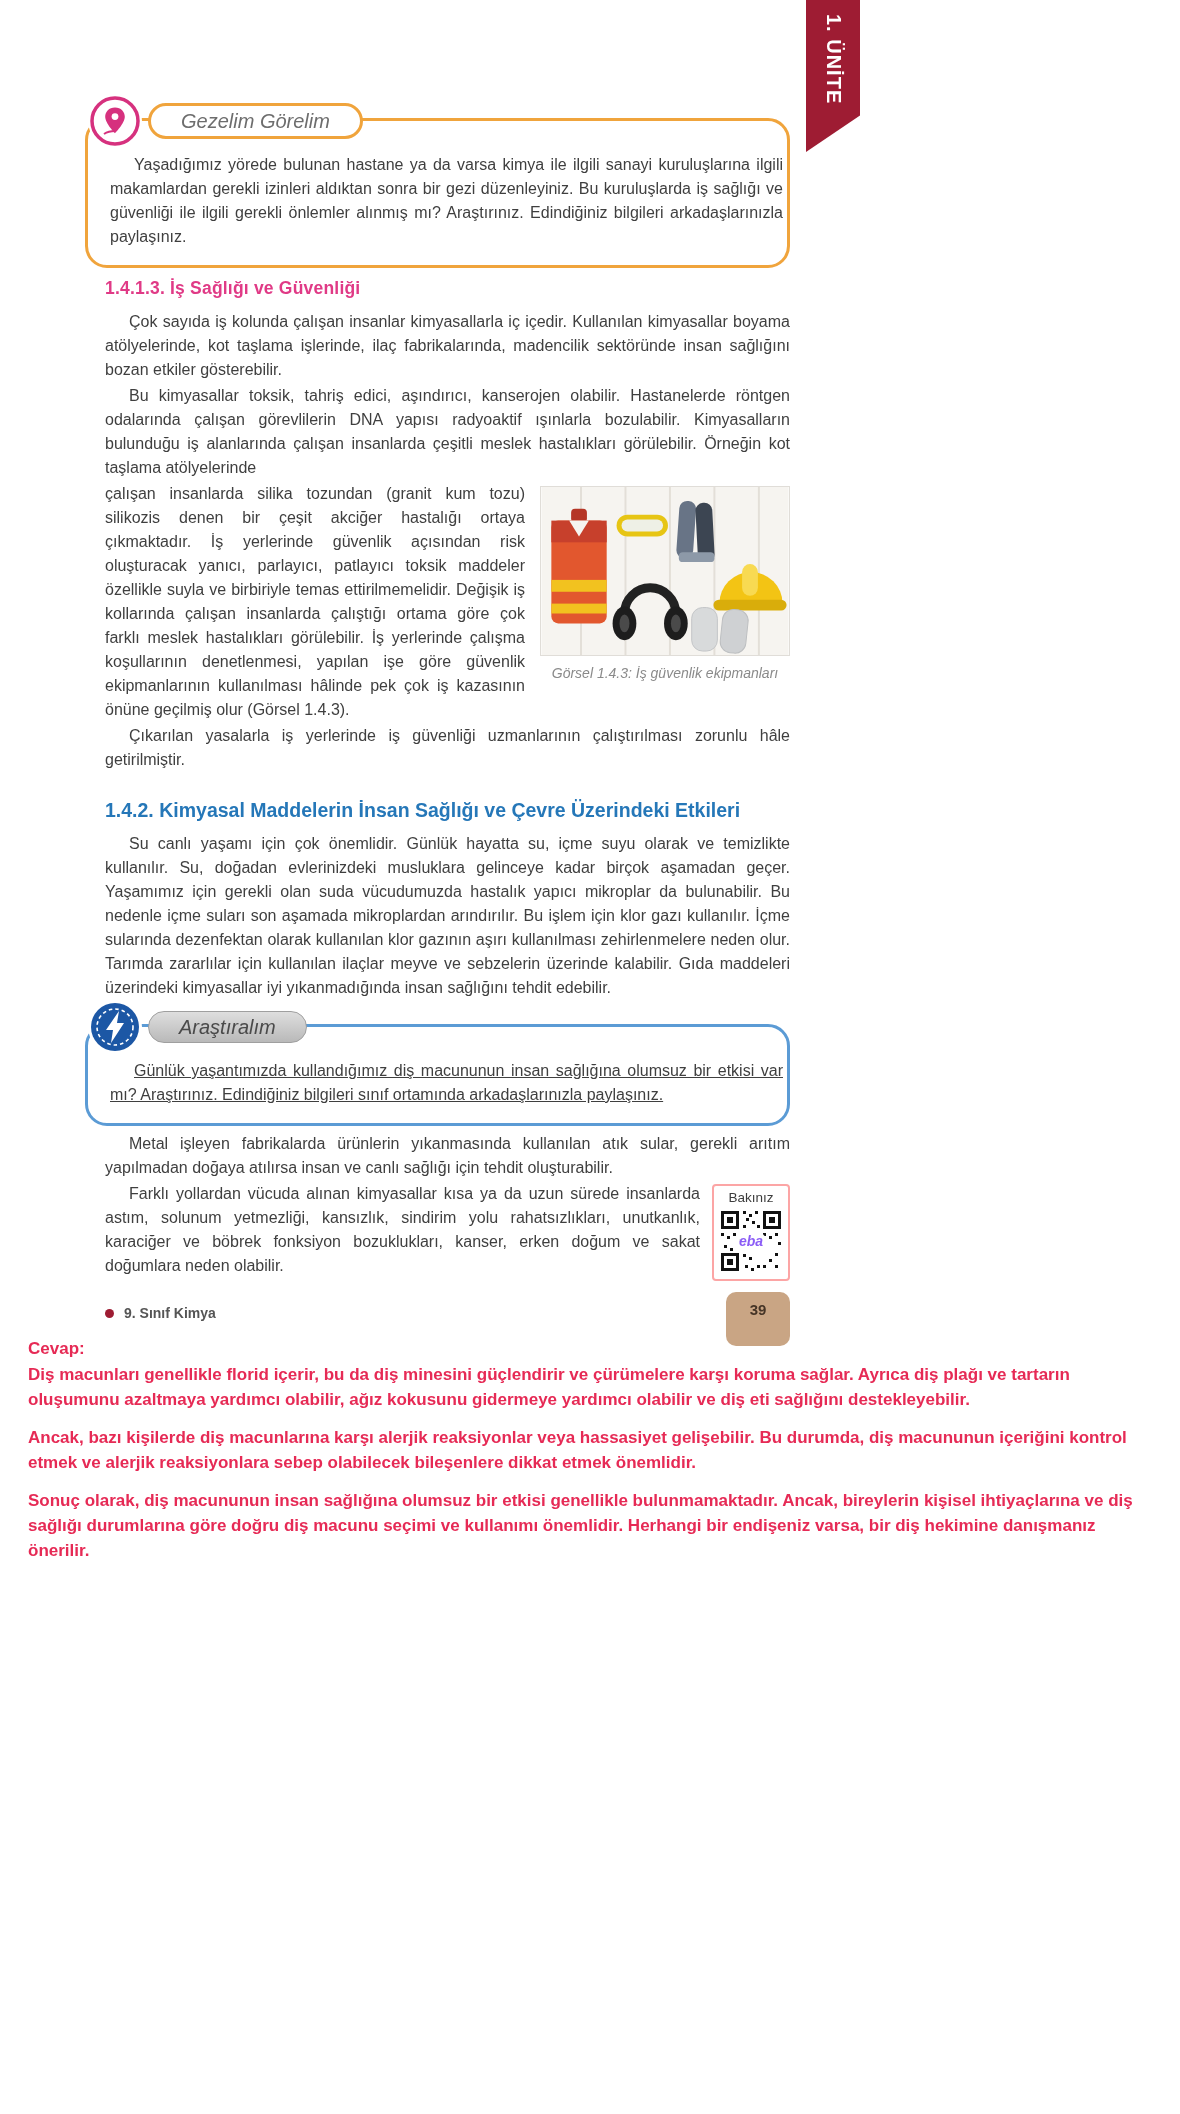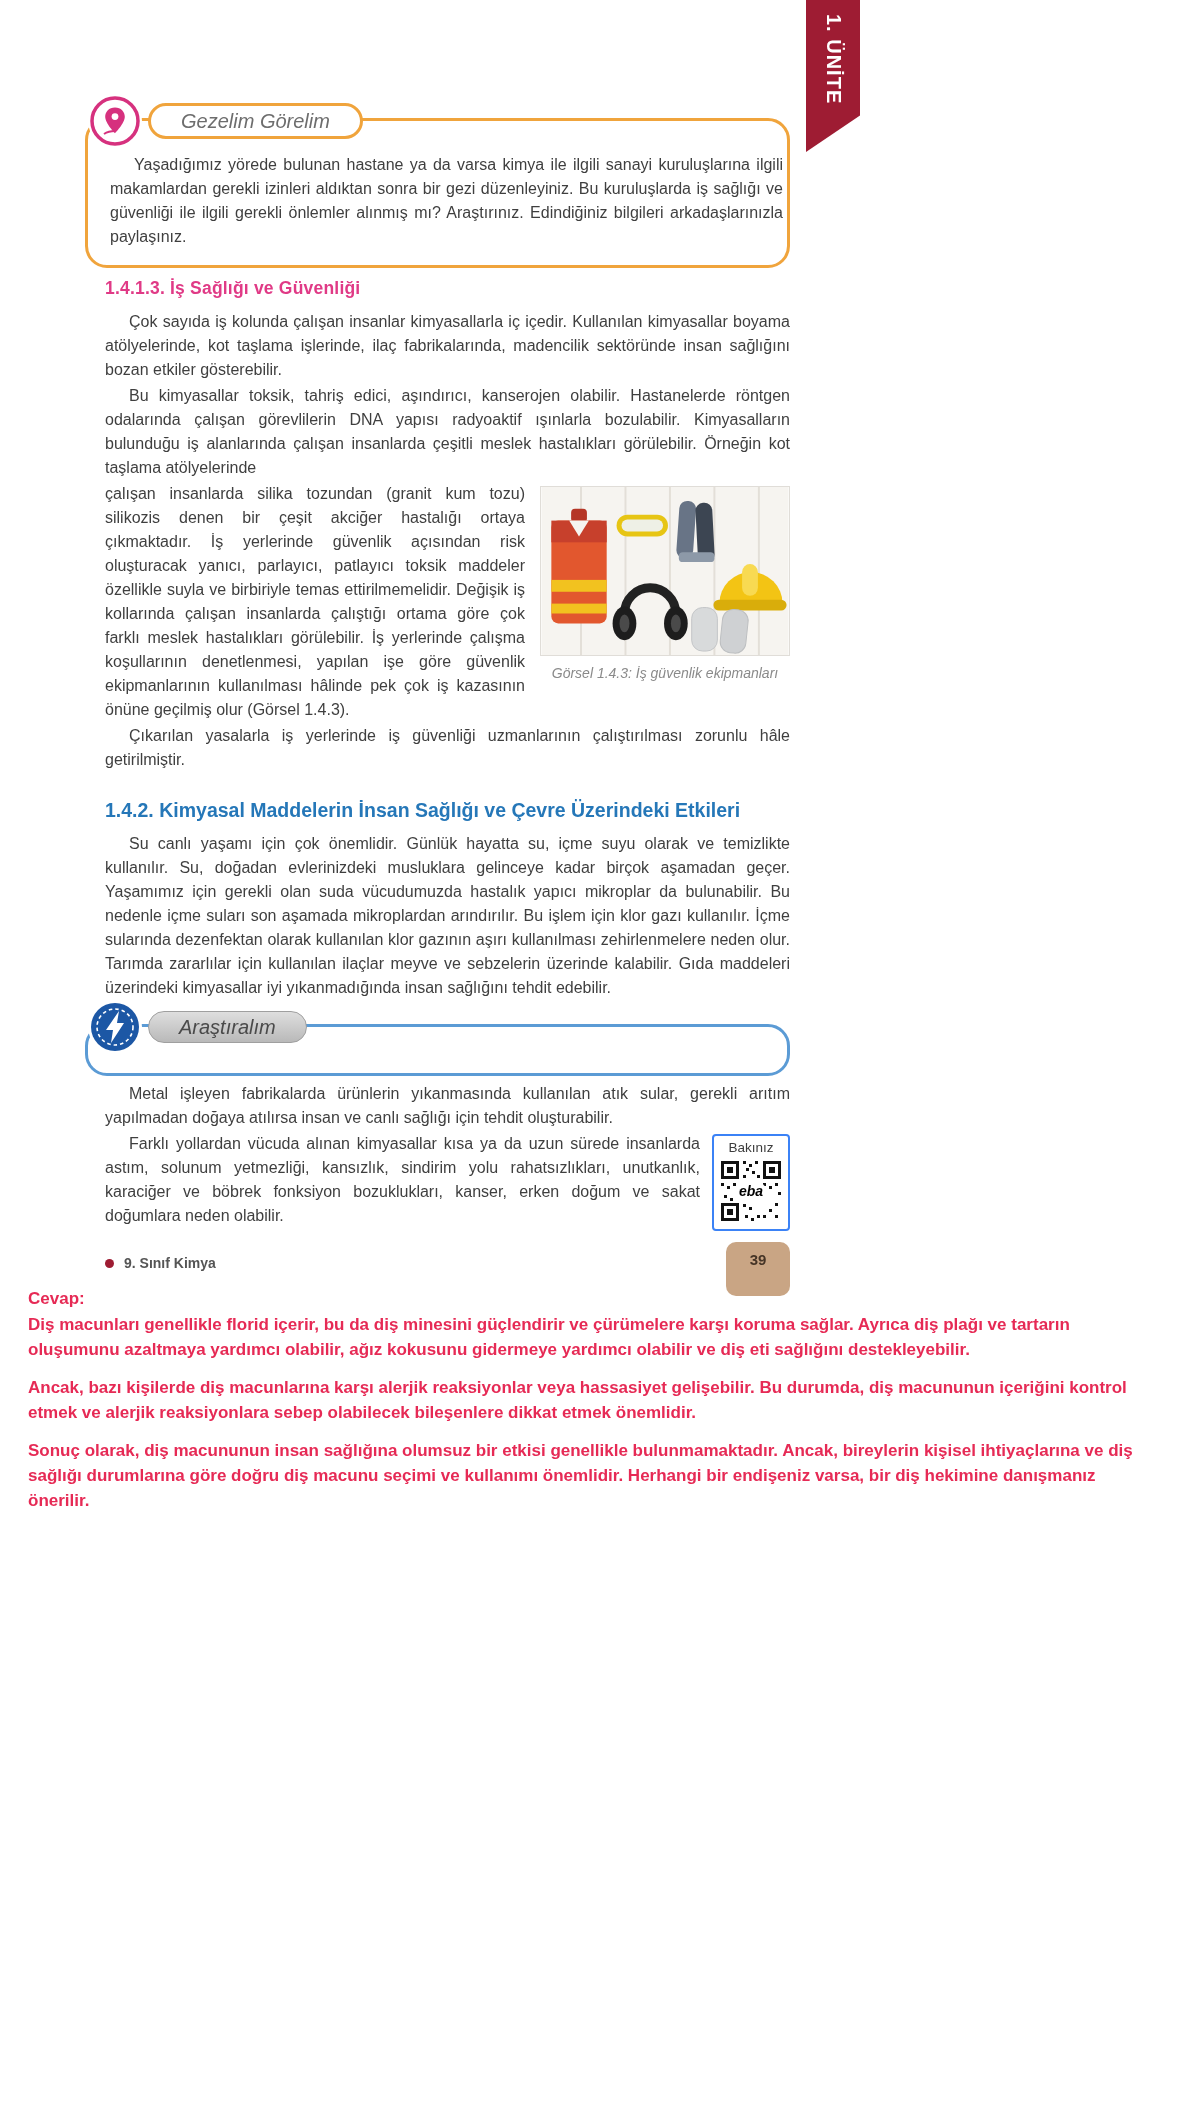--- a/index.html
+++ b/index.html
@@ -66,29 +66,29 @@
   .safety-figure svg { display:block; width:250px; height:170px; border:1px solid #e0ddd8; }
   .safety-figure figcaption {
     font-size:14px; color:#8a8a8a; font-style:italic; text-align:center;
     margin-top:8px; line-height:18px; text-indent:0;
   }
   .clearit { clear:both; }
 
   
   .bakiniz {
     float:right; width:78px; margin:2px 0 2px 12px;
-    border:2px solid #3b82f6; border-radius:4px; background:#fff;
+    border:2px solid #fca5a5; border-radius:4px; background:#fff;
     padding:3px 3px 5px 3px; text-align:center; text-indent:0;
   }
   .bakiniz-label { font-size:13.5px; color:#3d3d3d; line-height:17px; }
   .qr-wrap { position:relative; width:66px; height:66px; margin:2px auto 0 auto; }
   .qr-wrap svg { display:block; }
   .eba-logo {
     position:absolute; left:50%; top:50%; transform:translate(-50%,-50%);
-    font-style:italic; font-weight:bold; color:#000000; font-size:14px;
+    font-style:italic; font-weight:bold; color:#8b5cf6; font-size:14px;
     background:rgba(255,255,255,.92); padding:0 3px; border-radius:7px;
     line-height:16px;
   }
 
   
   .footer {
     display:flex; align-items:center; margin-top:20px; position:relative;
     height:30px; clear:both; text-align:left;
   }
   .footer-bullet { width:9px; height:9px; border-radius:50%; background:#9e1c33; margin-right:10px; }
@@ -199,20 +199,21 @@
       <div class="box-header">
         <span class="box-icon">
           <svg viewBox="0 0 54 54" width="54" height="54">
             <circle cx="27" cy="27" r="24" fill="#1c57a5"></circle>
             <circle cx="27" cy="27" r="18" fill="none" stroke="#ffffff" stroke-width="1.6" stroke-dasharray="3.5 3"></circle>
             <polygon points="31,11 18,30 25,30 23,43 36,23 29,23" fill="#ffffff"></polygon>
           </svg>
         </span>
         <span class="box-pill">Araştıralım</span>
       </div>
+      <p class="para indent">Günlük yaşantımızda kullandığımız diş macununun insan sağlığına olumsuz bir etkisi var mı? Araştırınız. Edindiğiniz bilgileri sınıf ortamında arkadaşlarınızla paylaşınız.</p>
     </div>
 
     <p class="para indent">Metal işleyen fabrikalarda ürünlerin yıkanmasında kullanılan atık sular, gerekli arıtım yapılmadan doğaya atılırsa insan ve canlı sağlığı için tehdit oluşturabilir.</p>
 
     <div>
       <div class="bakiniz">
         <div class="bakiniz-label">Bakınız</div>
         <div class="qr-wrap">
           <svg viewBox="0 0 66 66" width="66" height="66">
             <rect width="66" height="66" fill="#ffffff"></rect>

